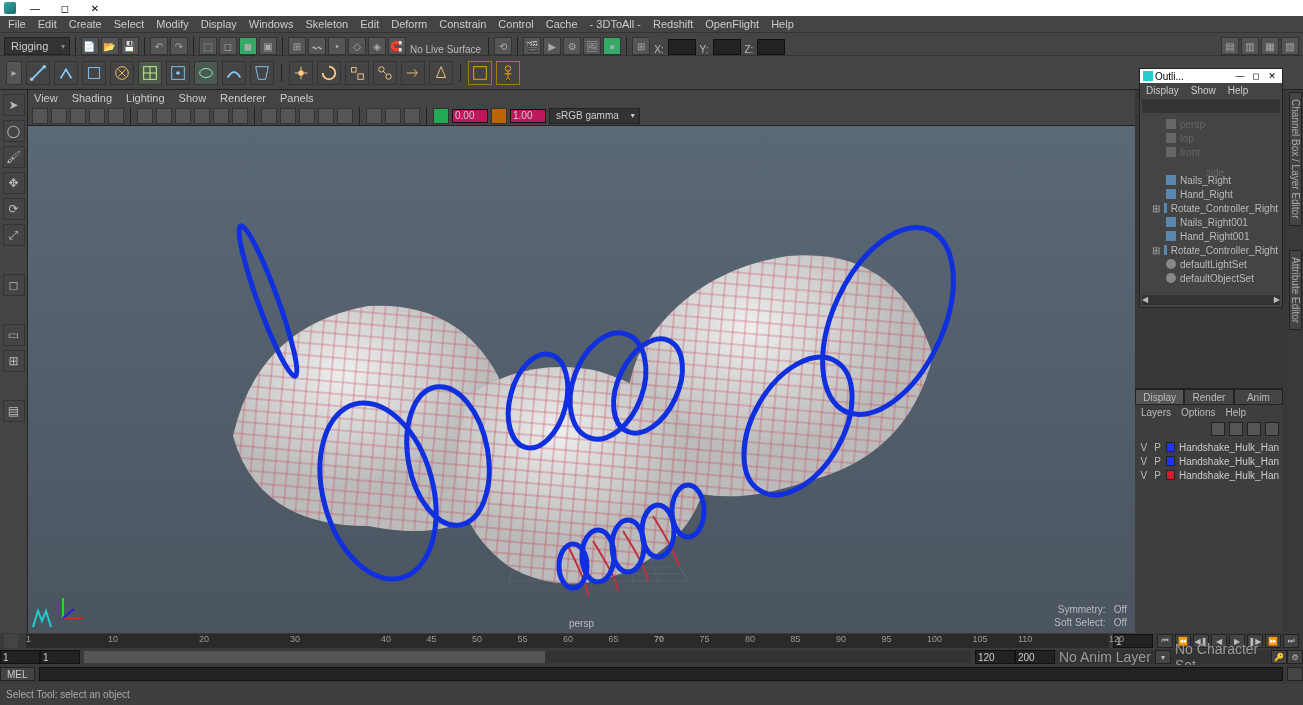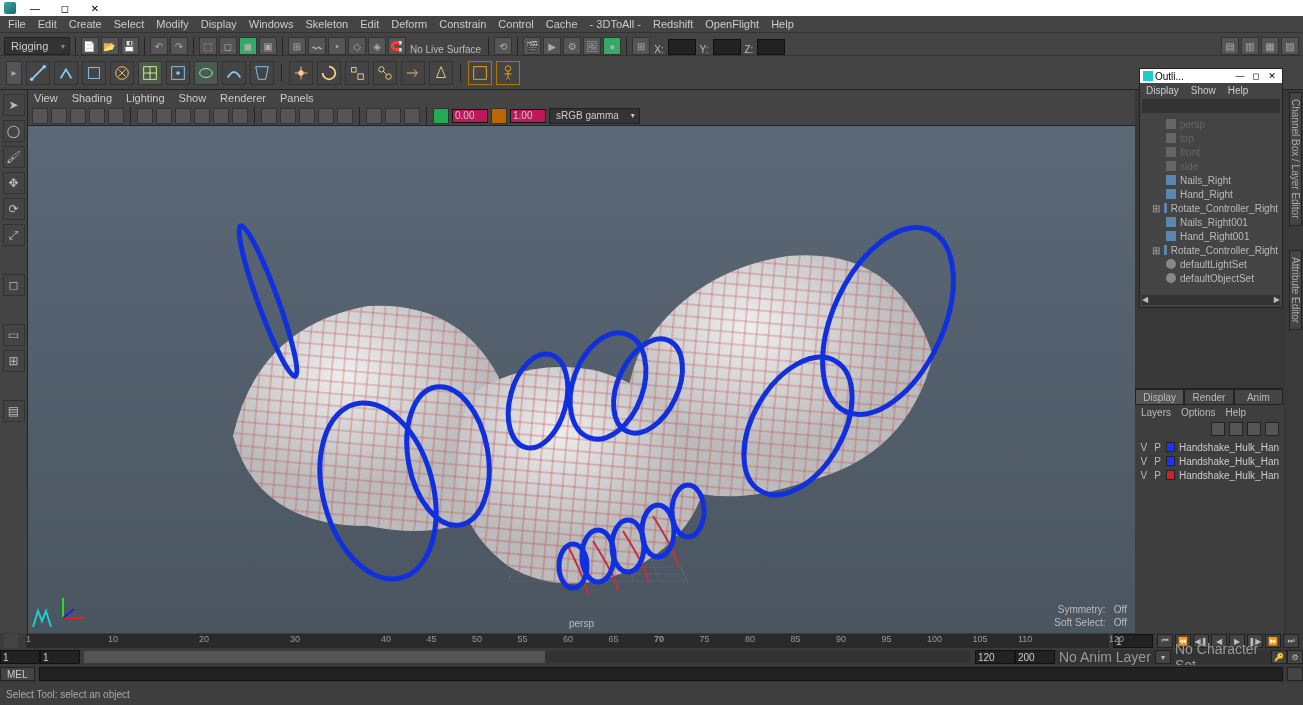--- a/index.html
+++ b/index.html
@@ -453,21 +453,21 @@
       <div class="orow" style="padding-left: 8px;">
         <span class="exp"></span>
         <span class="oicon cam"></span>
         <span class="dim">top</span>
       </div>
       <div class="orow" style="padding-left: 8px;">
         <span class="exp"></span>
         <span class="oicon cam"></span>
         <span class="dim">front</span>
       </div>
-      <div class="orow" style="padding-left: 8px;">
+      <div class="orow" style="padding-left: 8px; flex-direction: column;">
         <span class="exp"></span>
         <span class="oicon cam"></span>
         <span class="dim">side</span>
       </div>
       <div class="orow" style="padding-left: 8px;">
         <span class="exp"></span>
         <span class="oicon "></span>
         <span>Nails_Right</span>
       </div>
       <div class="orow" style="padding-left: 8px;">

